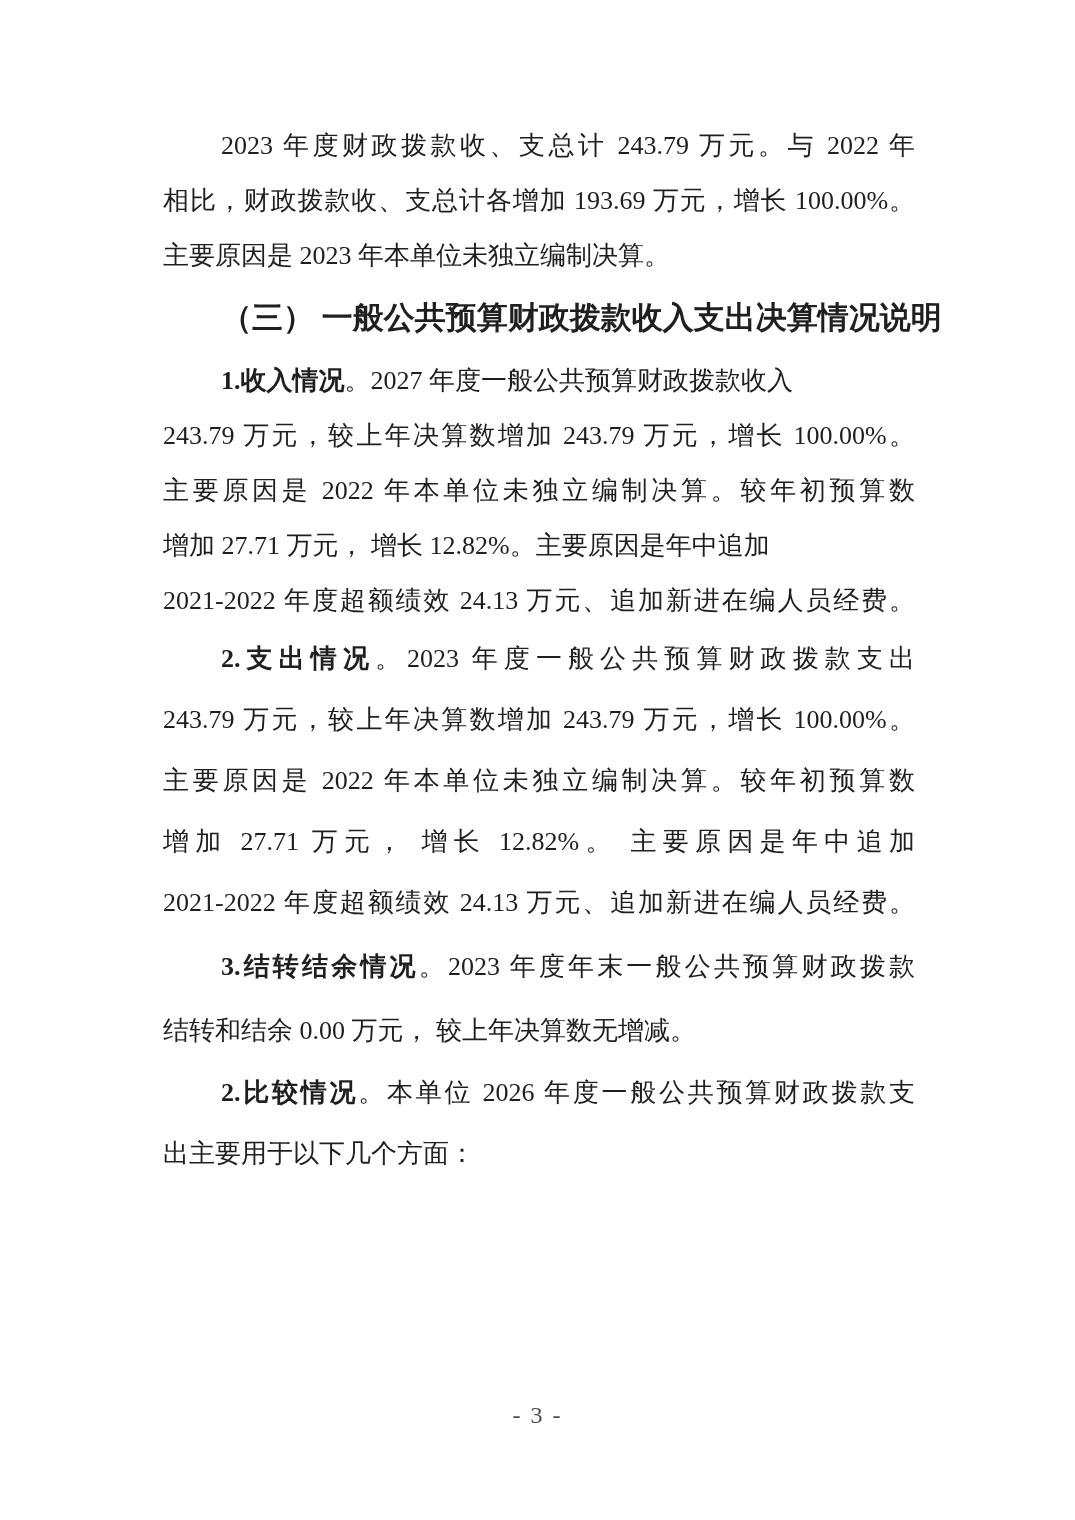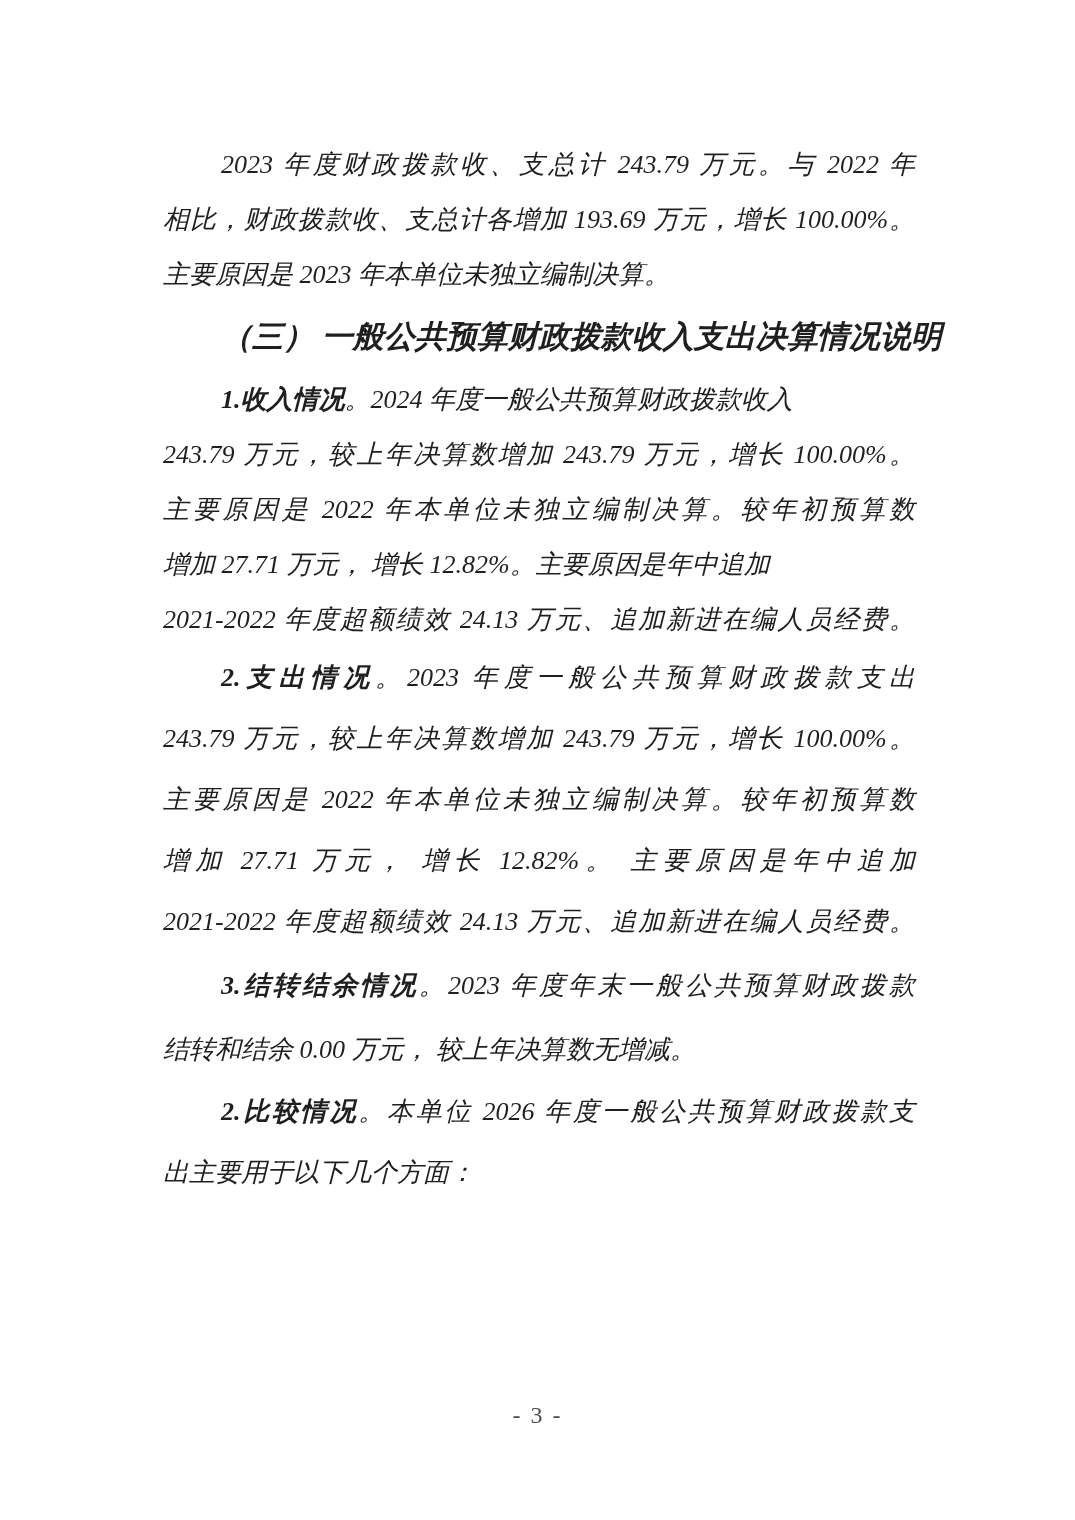--- a/index.html
+++ b/index.html
@@ -1,21 +1,21 @@
 <!DOCTYPE html>
 <html><head>
 <meta charset="utf-8">
 <style>
   html,body { margin:0; padding:0; background:#ffffff; }
   .page {
     position:relative; width:1075px; height:1520px; background:#ffffff;
     color:#1f1f1f; font-family:"Liberation Serif","DejaVu Serif",serif;
     overflow:hidden;
   }
-  .content { position:absolute; left:163px; top:137px; width:752px;font-style:italic; }
+  .content { position:absolute; left:163px; top:118px; width:752px; }
   .line { font-size:26px; word-break:keep-all; }
   .nw   { white-space:nowrap; }
   .just { text-align:justify; text-align-last:justify; }
   .indent { padding-left:58px; }
   .lead { font-weight:bold; }
   .heading { font-weight:bold; font-size:31px; }
   .lh55{height:55px;line-height:55px}
   .lh57{height:57px;line-height:57px}
   .lh60{height:60px;line-height:60px}
   .lh61{height:61px;line-height:61px}
@@ -32,21 +32,21 @@
 
 <div class="page">
   <div class="content">
 
     <div class="line lh55 indent just">2023 年度财政拨款收、支总计 243.79 万元。与 2022 年</div>
     <div class="line lh55 just">相比，财政拨款收、支总计各增加 193.69 万元，增长 100.00%。</div>
     <div class="line lh55 nw">主要原因是 2023 年本单位未独立编制决算。</div>
 
     <div class="line lh70 indent nw heading">（三） 一般公共预算财政拨款收入支出决算情况说明</div>
 
-    <div class="line lh55 indent nw"><span class="lead">1.收入情况</span><span>。2024 年度一般公共预算财政拨款收入</span></div>
+    <div class="line lh55 indent nw"><span class="lead">1.收入情况</span><span>。2027 年度一般公共预算财政拨款收入</span></div>
     <div class="line lh55 just">243.79 万元，较上年决算数增加 243.79 万元，增长 100.00%。</div>
     <div class="line lh55 just">主要原因是 2022 年本单位未独立编制决算。较年初预算数</div>
     <div class="line lh55 nw">增加 27.71 万元， 增长 12.82%。主要原因是年中追加</div>
     <div class="line lh55 just">2021-2022 年度超额绩效 24.13 万元、追加新进在编人员经费。</div>
 
     <div class="line lh61 indent just"><span class="lead">2.支出情况</span><span>。2023 年度一般公共预算财政拨款支出</span></div>
     <div class="line lh61 just">243.79 万元，较上年决算数增加 243.79 万元，增长 100.00%。</div>
     <div class="line lh61 just">主要原因是 2022 年本单位未独立编制决算。较年初预算数</div>
     <div class="line lh61 just">增加 27.71 万元， 增长 12.82%。 主要原因是年中追加</div>
     <div class="line lh61 just">2021-2022 年度超额绩效 24.13 万元、追加新进在编人员经费。</div>

